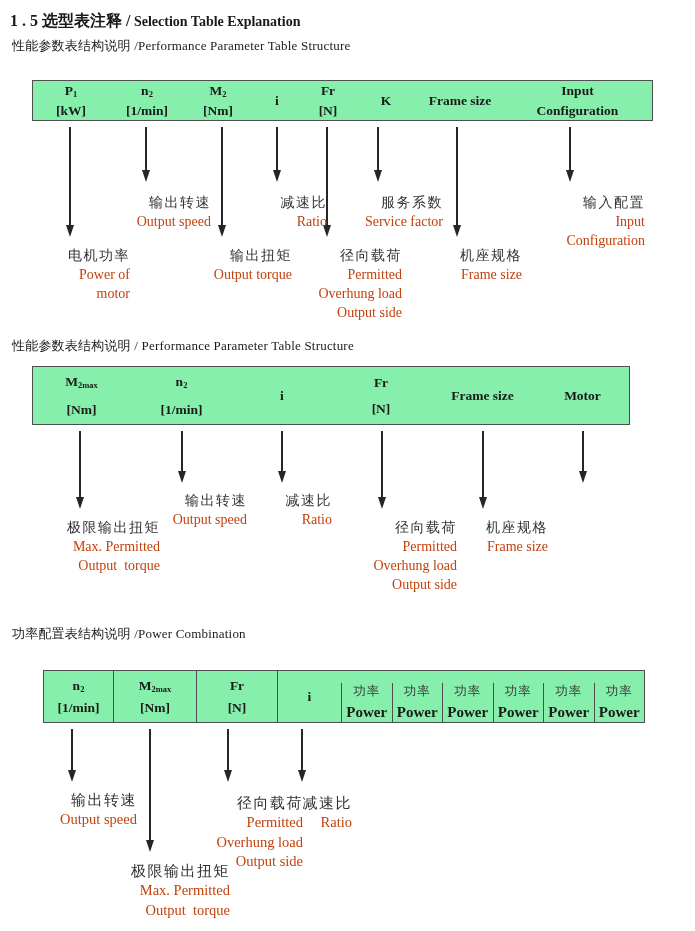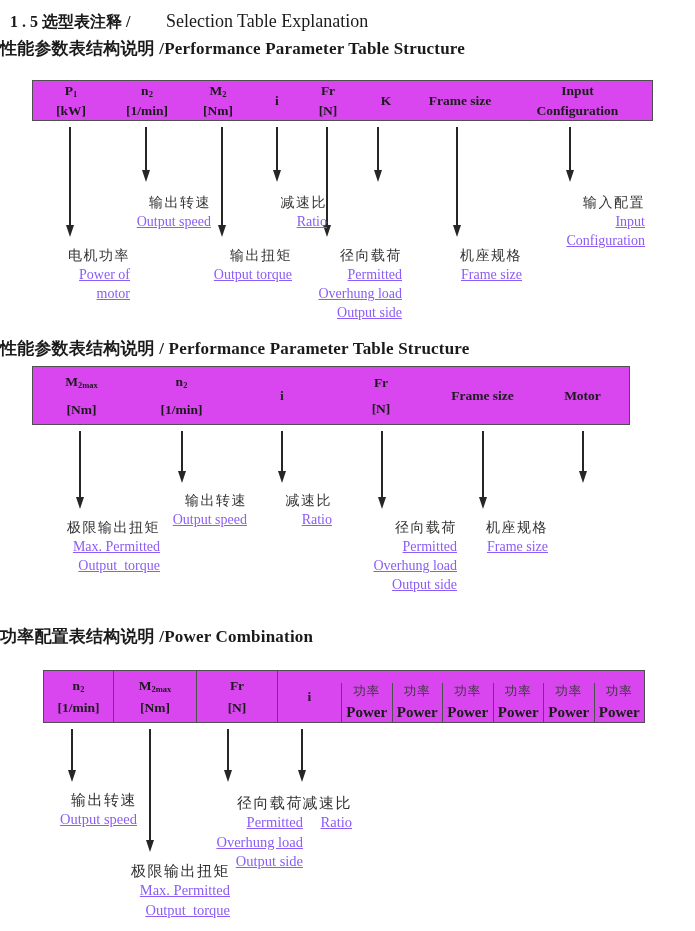--- a/index.html
+++ b/index.html
@@ -1,41 +1,41 @@
 <!DOCTYPE html>
 <html><head>
 <meta charset="utf-8">
 <style>
   html,body{margin:0;padding:0;background:#fff;}
   .page{position:relative;width:695px;height:931px;background:#ffffff;overflow:hidden;
         font-family:"Liberation Serif",serif;color:#1a1a1a;}
   .sec{position:absolute;inset:0;}
   .page-title{position:absolute;left:10px;top:11px;font-size:16px;}
   .page-title .tcn{font-weight:bold;}
-  .page-title .ten{font-weight:normal;font-size:18px;margin-left:31px;}
-  .sec-h{position:absolute;left:0;font-weight:bold;font-size:17px;letter-spacing:.2px;}
-  .tbl{position:absolute;display:flex;background:#d946ef;border:1.5px solid #4f4f4f;box-sizing:border-box;}
+  .page-title .ten{font-weight:bold;font-size:14px;}
+  .sec-h{position:absolute;left:12px;font-weight:normal;font-size:13px;letter-spacing:.2px;}
+  .tbl{position:absolute;display:flex;background:#86efac;border:1.5px solid #4f4f4f;box-sizing:border-box;}
   .cell{display:flex;flex-direction:column;justify-content:center;align-items:center;
         font-weight:bold;font-size:13.5px;line-height:1;flex-shrink:0;}
   .t1 .cell{row-gap:6px;}
   .t2 .cell{row-gap:13px;}
   .t3 .cell{row-gap:8px;}
   .t3 .cell + .cell{border-left:1.5px solid #4f4f4f;}
   .cell sub{font-size:8.5px;line-height:1;vertical-align:-2px;}
   .cell .unit:empty,.cell .sym sub:empty{display:none;}
   .pcell{flex:1 1 0;row-gap:7px;margin-top:12px;}
   .pcn{font-family:"Liberation Sans",sans-serif;font-weight:normal;font-size:12.5px;color:#3a3a3a;letter-spacing:1px;}
   .pen{font-weight:bold;font-size:15px;}
   .arrow{position:absolute;width:1.5px;background:#262626;}
   .arrow::after{content:"";position:absolute;top:100%;left:50%;transform:translateX(-50%);
         border:4.5px solid transparent;border-top:12px solid #262626;border-bottom:none;}
   .callout{position:absolute;text-align:center;}
   .callout div{white-space:pre-wrap;text-align:right;}
   .cn{font-family:"Liberation Sans",sans-serif;font-size:14px;line-height:20px;color:#333;letter-spacing:1.5px;}
-  .en{font-size:14px;line-height:19px;color:#8b5cf6;text-decoration:underline;}
+  .en{font-size:14px;line-height:19px;color:#c2410c;}
   .s3cn{font-size:15px;line-height:21px;}
   .s3en{font-size:14.5px;line-height:19.5px;}
 </style>
 </head>
 <body>
 
 <div class="page">
 
   <div class="page-title"><span class="tcn">1 . 5 选型表注释 /</span><span class="ten"> Selection Table Explanation</span></div>
 
@@ -99,20 +99,24 @@
     <div class="callout" style="left:227px;top:192px;width:100px;">
       <div class="cn">减速比</div>
       <div class="en">Ratio</div>
     </div>
     <div class="callout" style="left:252px;top:245px;width:150px;">
       <div class="cn">径向载荷</div>
       <div class="en">Permitted</div>
       <div class="en">Overhung load</div>
       <div class="en">Output side</div>
     </div>
+    <div class="callout" style="left:313px;top:192px;width:130px;">
+      <div class="cn">服务系数</div>
+      <div class="en">Service factor</div>
+    </div>
     <div class="callout" style="left:392px;top:245px;width:130px;">
       <div class="cn">机座规格</div>
       <div class="en">Frame size</div>
     </div>
     <div class="callout" style="left:495px;top:192px;width:150px;">
       <div class="cn">输入配置</div>
       <div class="en">Input</div>
       <div class="en">Configuration</div>
     </div>
   </div>

